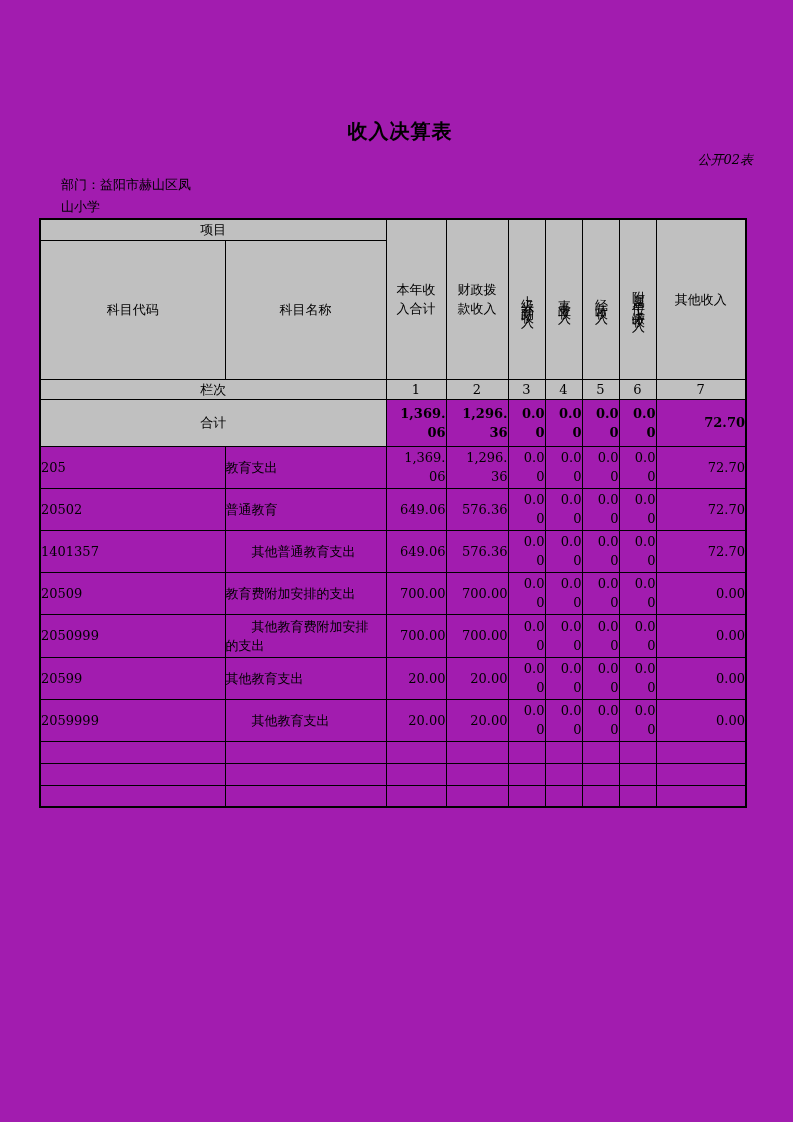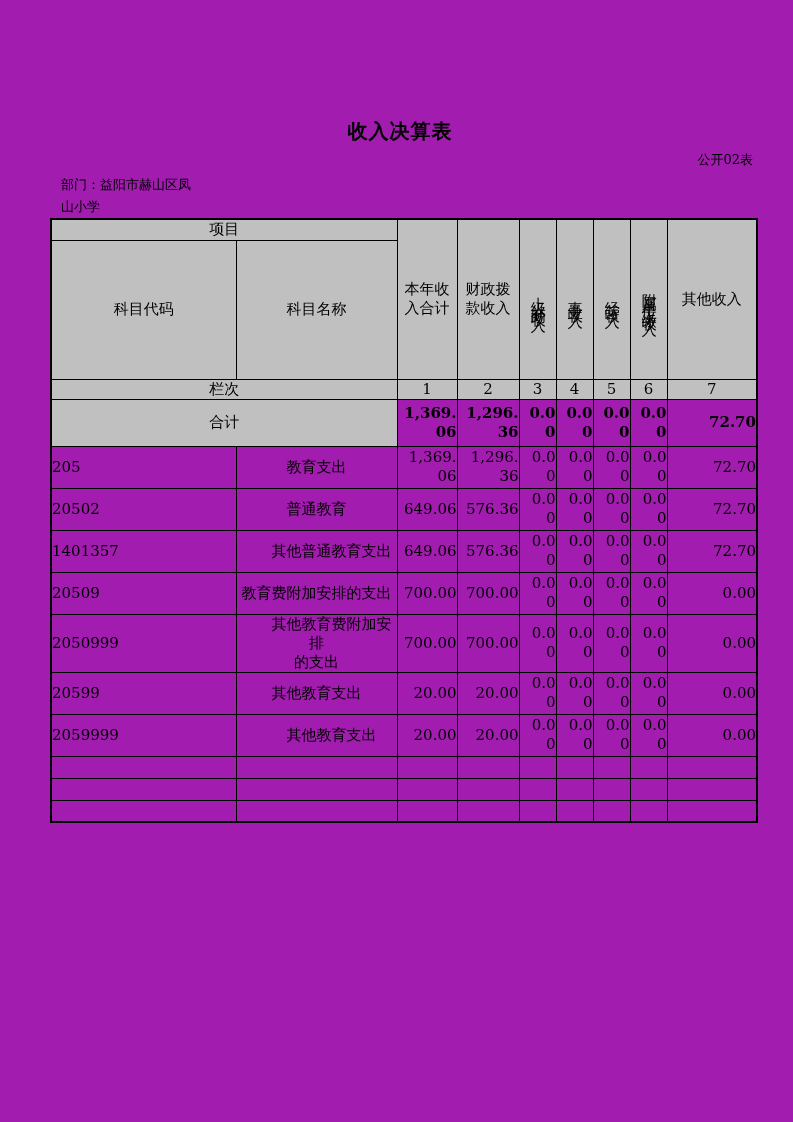--- a/index.html
+++ b/index.html
@@ -6,51 +6,51 @@
   .page {
     position:relative; width:793px; height:1122px; background:#a21caf;
     font-family:"DejaVu Serif","Liberation Serif",serif; color:#000;
     overflow:hidden;
   }
   .title {
     position:absolute; top:118px; left:47px; width:706px;
     text-align:center; font-size:20px; font-weight:bold; letter-spacing:1px;
   }
   .table-code {
-    position:absolute; top:151px; right:40px; font-size:13px;
+    position:absolute; top:151px; right:40px; font-size:13px;font-style:italic;
   }
   .dept {
     position:absolute; top:174px; left:61px; width:220px;
     font-size:13px; line-height:22px; white-space:pre-line;
   }
   .unit {
     position:absolute; top:174px; right:40px; width:120px;
     font-size:13px; line-height:22px; text-align:right; white-space:pre-line;
   }
   table.fin {
-    position:absolute; top:218px; left:50px; width:706px;
+    position:absolute; top:218px; left:39px; width:706px;
     border-collapse:collapse; table-layout:fixed;
     border:2px solid #000;
-    font-size:15px;
+    font-size:13px;
   }
   table.fin th, table.fin td {
     border:1px solid #000; padding:0; margin:0;
     font-weight:normal; vertical-align:middle; overflow:hidden;
     line-height:19px;
   }
   .gray { background:#c0c0c0; }
   .center { text-align:center; }
   .wrap-header { white-space:pre-line; line-height:20px; }
   .vcell { text-align:center; vertical-align:middle; }
   .vspan {
     display:inline-block; writing-mode:vertical-lr; text-orientation:upright;
     letter-spacing:4px; line-height:1.15;
   }
   td.code { text-align:left; padding-left:4px; }
-  td.name { text-align:center; padding:1px 4px; line-height:20px; white-space:pre-line; }
+  td.name { text-align:left; padding:1px 4px; line-height:20px; white-space:pre-line; }
   td.num  { text-align:right; padding:1px 7px 1px 3px; line-height:20px; white-space:pre-line; }
   td.idx  { text-align:center; }
   tr.r-group  { height:21px; }
   tr.r-cols   { height:139px; }
   tr.r-index  { height:20px; }
   tr.r-total  { height:47px; }
   tr.r-total td { font-weight:bold; }
   tr.r-total td.tlabel { font-weight:normal; text-align:center; }
   tr.r-data   { height:42px; }
   tr.r-data-tall { height:43px; }

